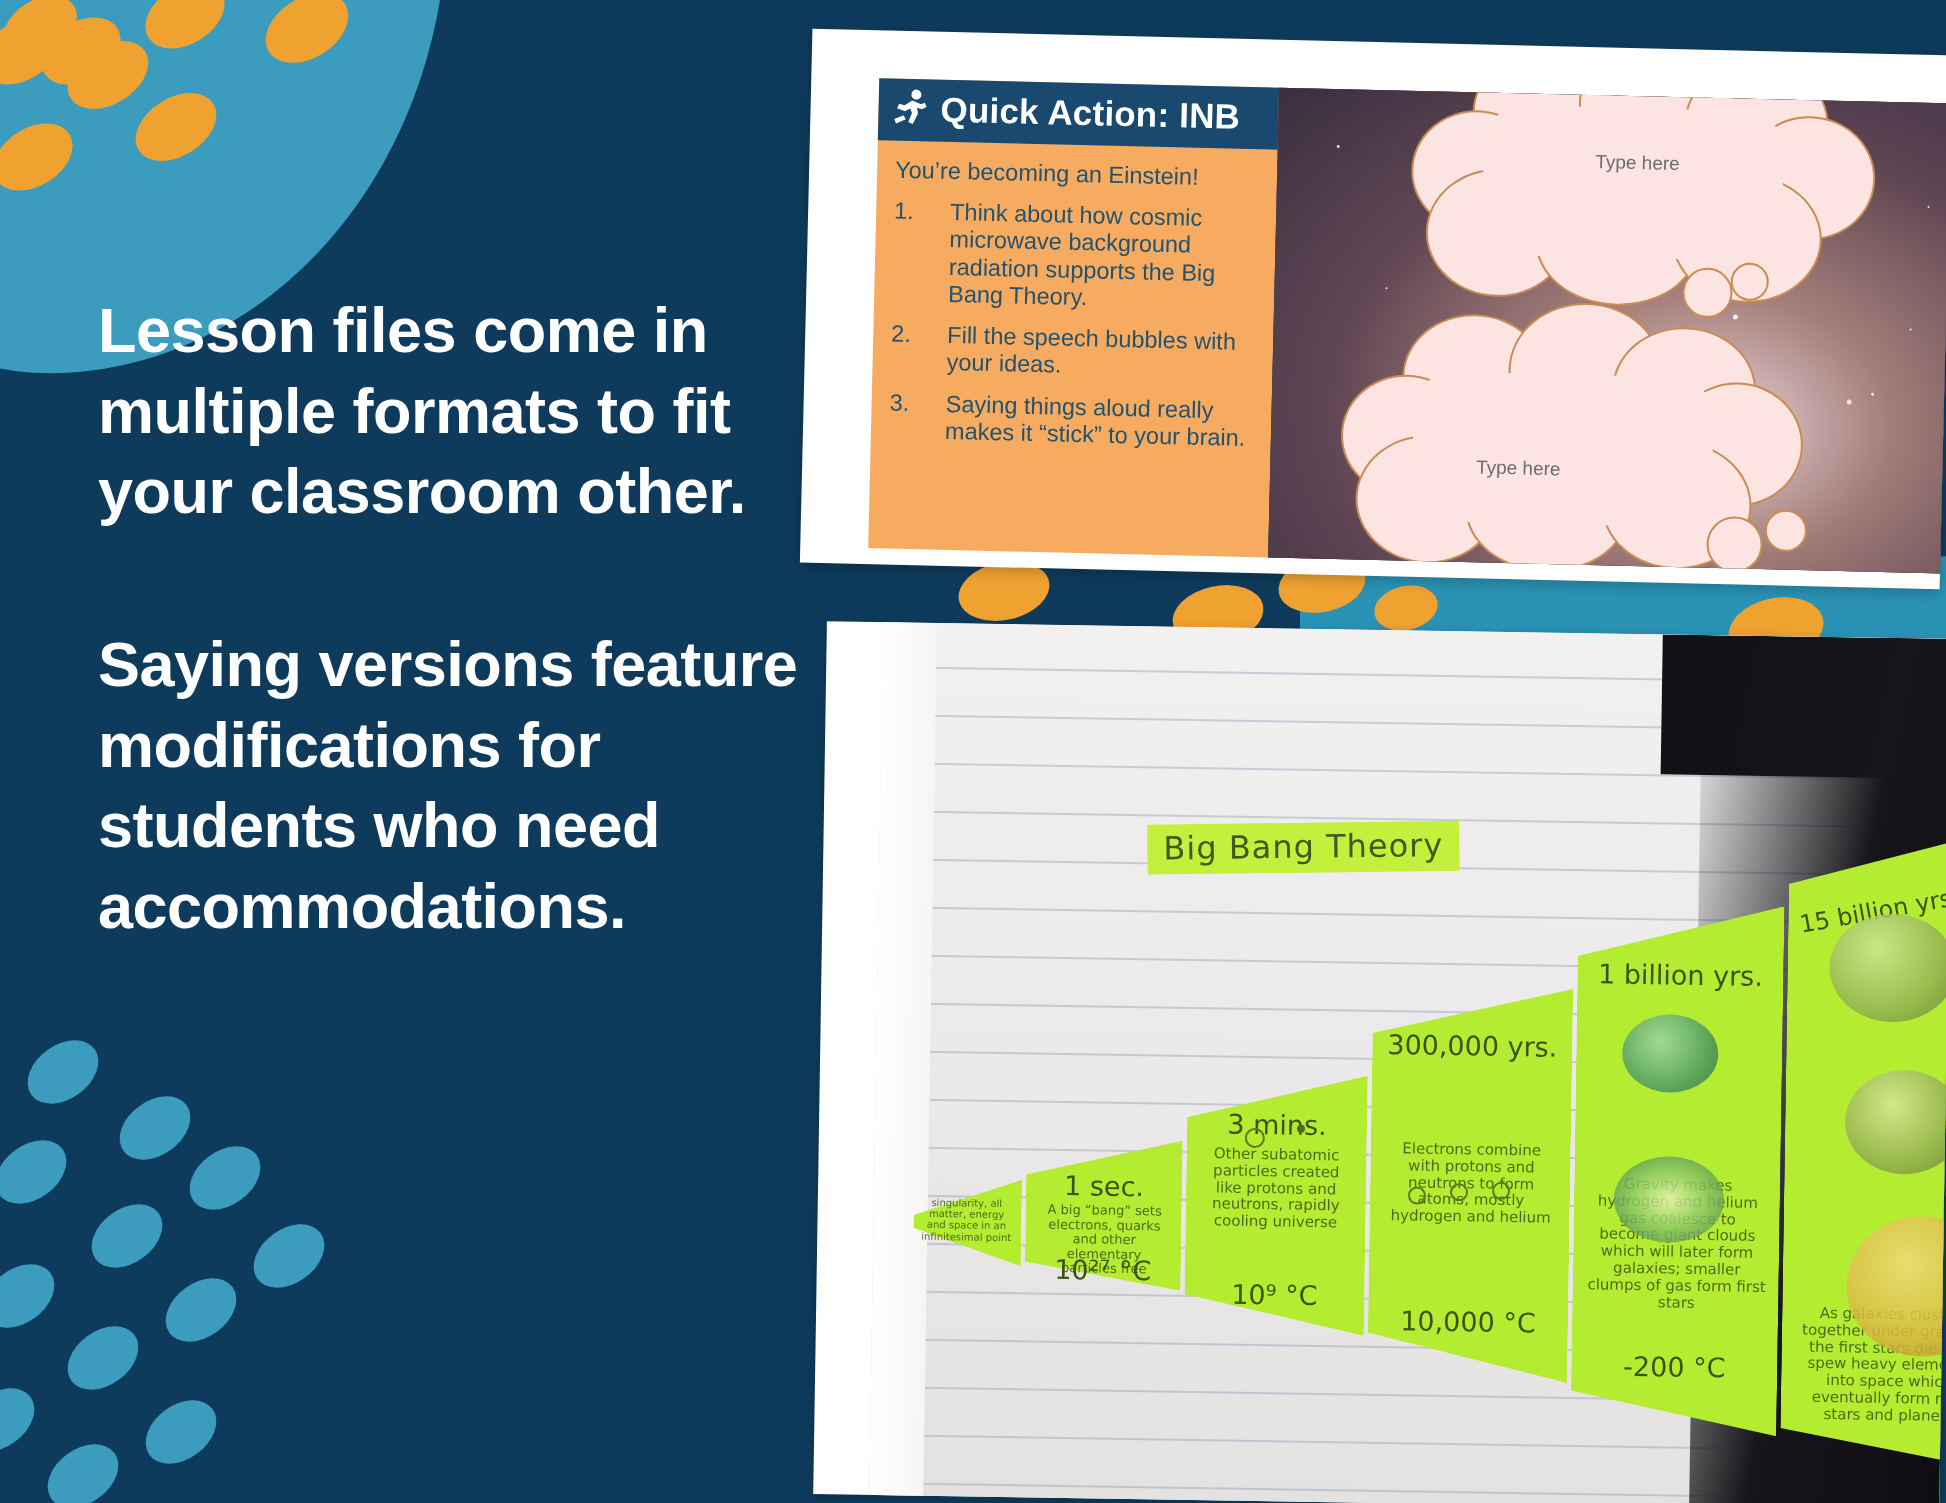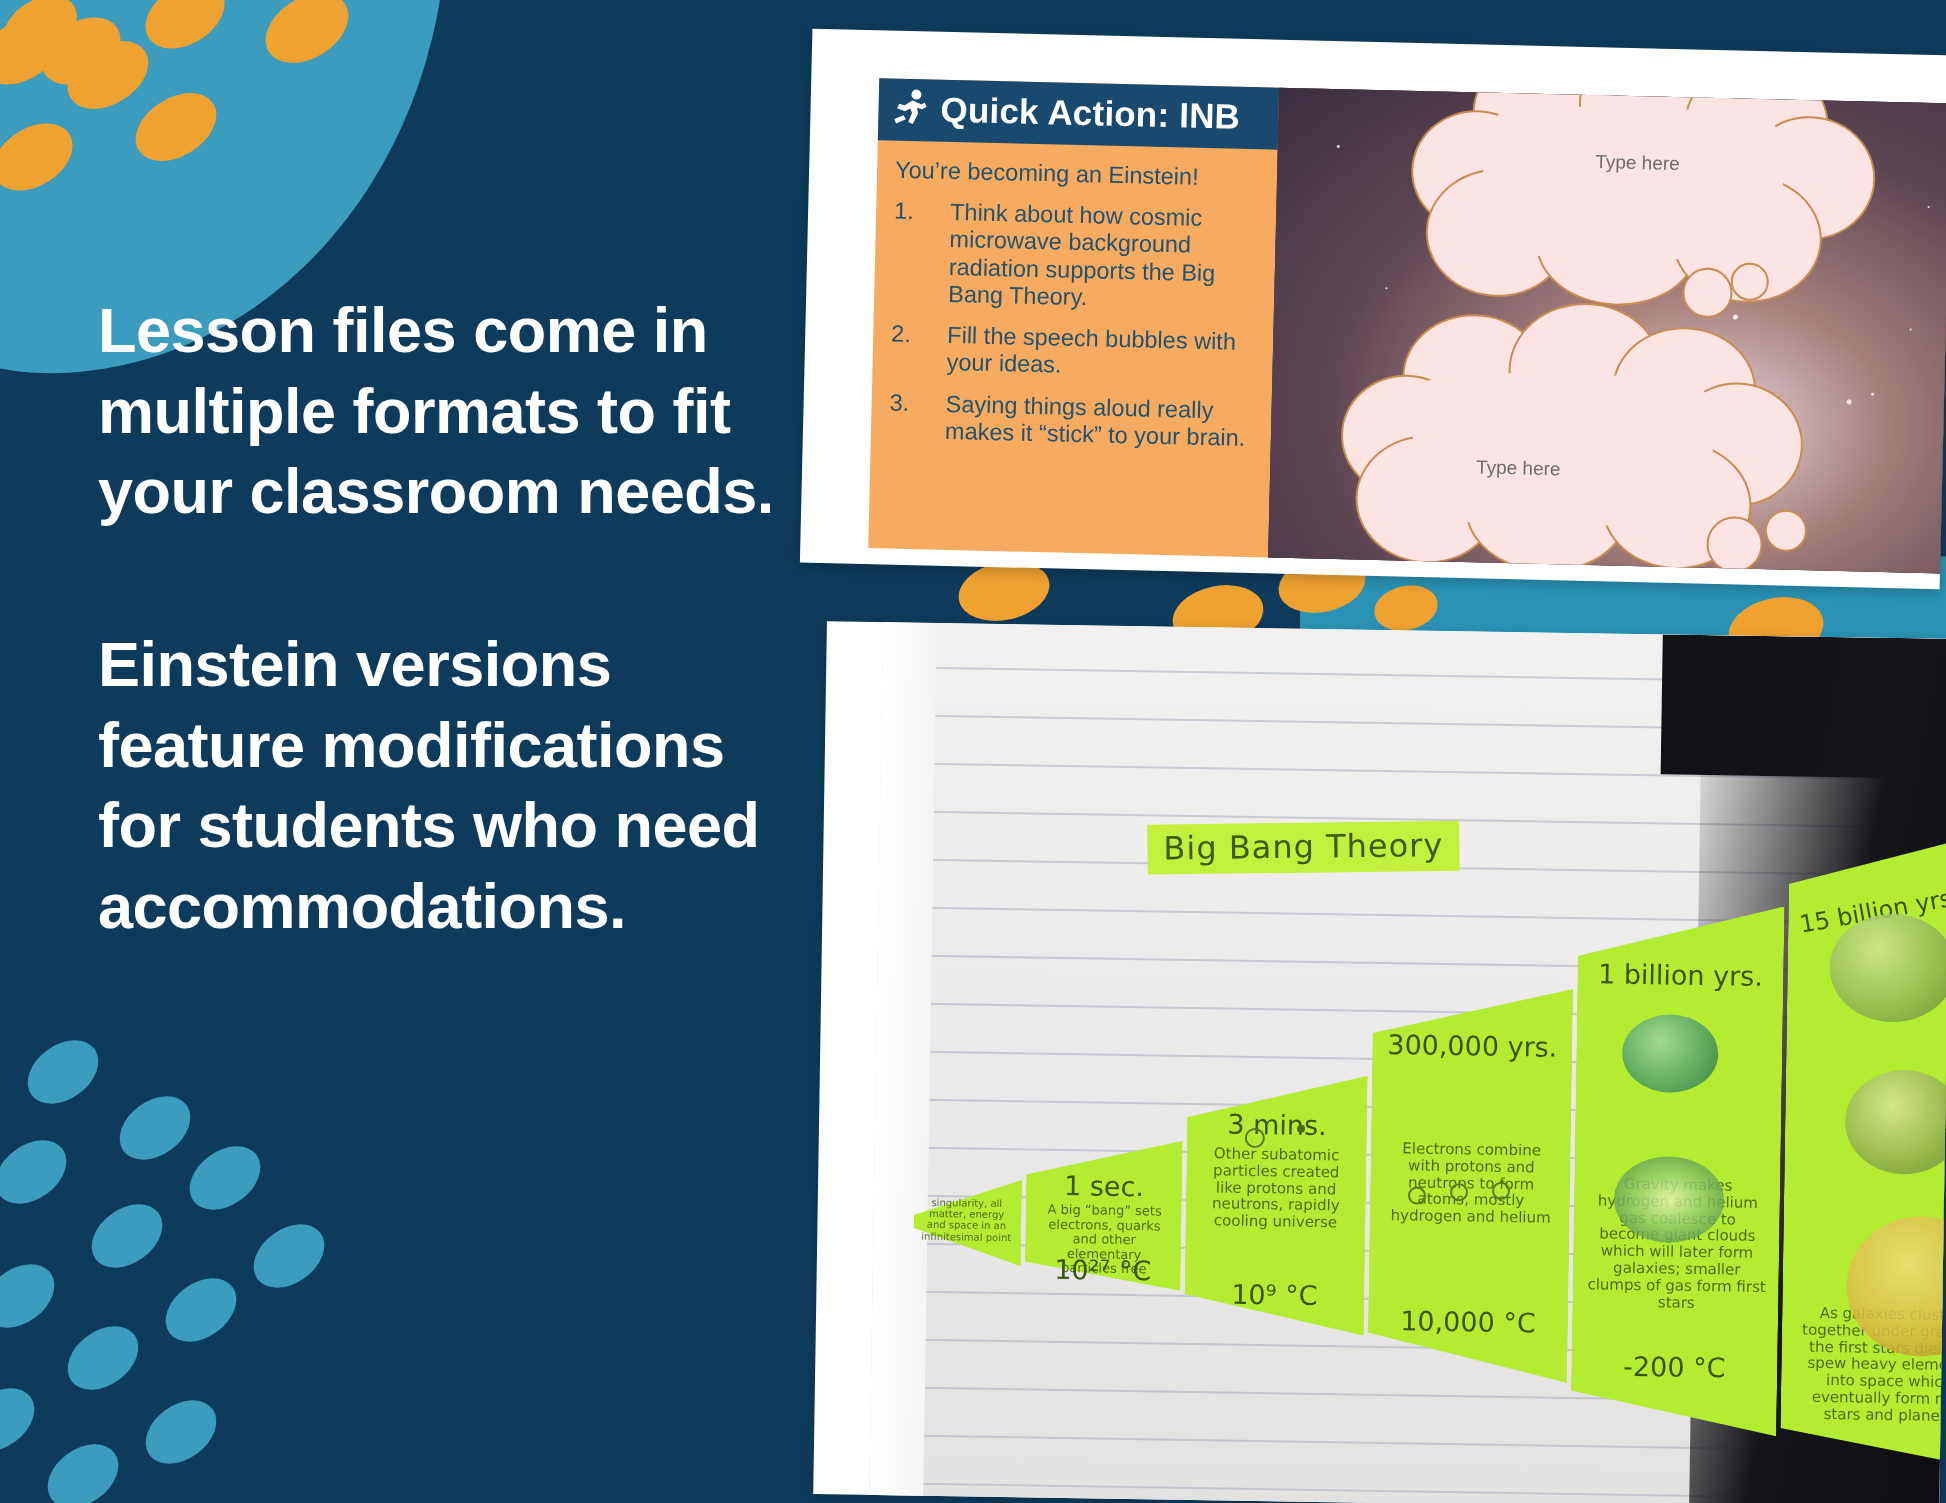--- a/index.html
+++ b/index.html
@@ -187,23 +187,23 @@
 
   <div>
     <div class="dot" style="left:958px;top:562px;width:92px;height:58px;transform:rotate(-12deg);"></div>
     <div class="dot" style="left:1172px;top:586px;width:92px;height:58px;transform:rotate(-12deg);"></div>
     <div class="dot" style="left:1278px;top:556px;width:88px;height:56px;transform:rotate(-12deg);"></div>
     <div class="dot" style="left:1374px;top:586px;width:64px;height:44px;transform:rotate(-12deg);"></div>
     <div class="dot" style="left:1728px;top:598px;width:96px;height:62px;transform:rotate(-12deg);"></div>
   </div>
 
   <div class="copy">
-    <p>Lesson files come in multiple formats to fit your classroom needs.</p>
+    <p>Lesson files come in multiple formats to fit your classroom other.</p>
     <div class="gap"></div>
-    <p>Einstein versions feature modifications for students who need accommodations.</p>
+    <p>Saying versions feature modifications for students who need accommodations.</p>
   </div>
 
   <div class="slide-card">
     <div class="slide-inner">
 
       <div class="qa-left">
         <div class="qa-header">
           <svg class="run-icon" viewBox="0 0 36 40">
             <circle cx="23.5" cy="5.5" r="5" fill="#ffffff"></circle>
             <path d="M19.5 11.5 L12 16.5 L6.5 15 L4.5 19.5 L12.5 22.5 L17.5 19.5 L19.5 24 L16 33 L20.5 35 L25.5 24.5 L24.5 18.5 L29.5 20 L34 17.5 L32 13.5 L28.5 15 Z" fill="#ffffff"></path>

